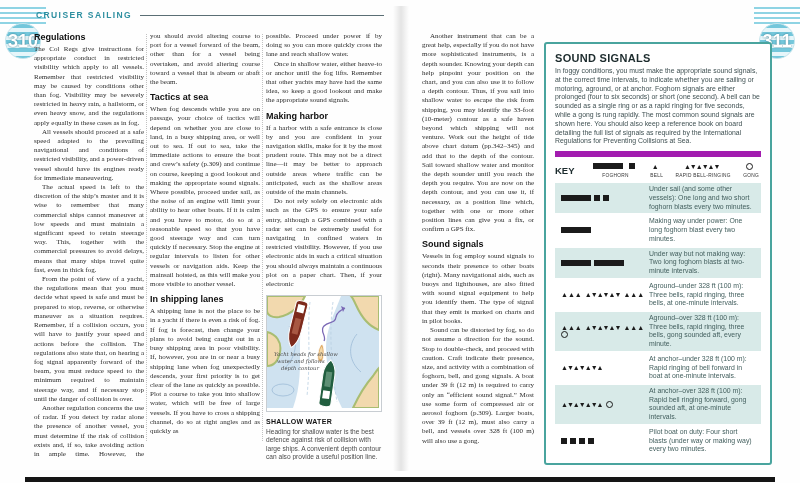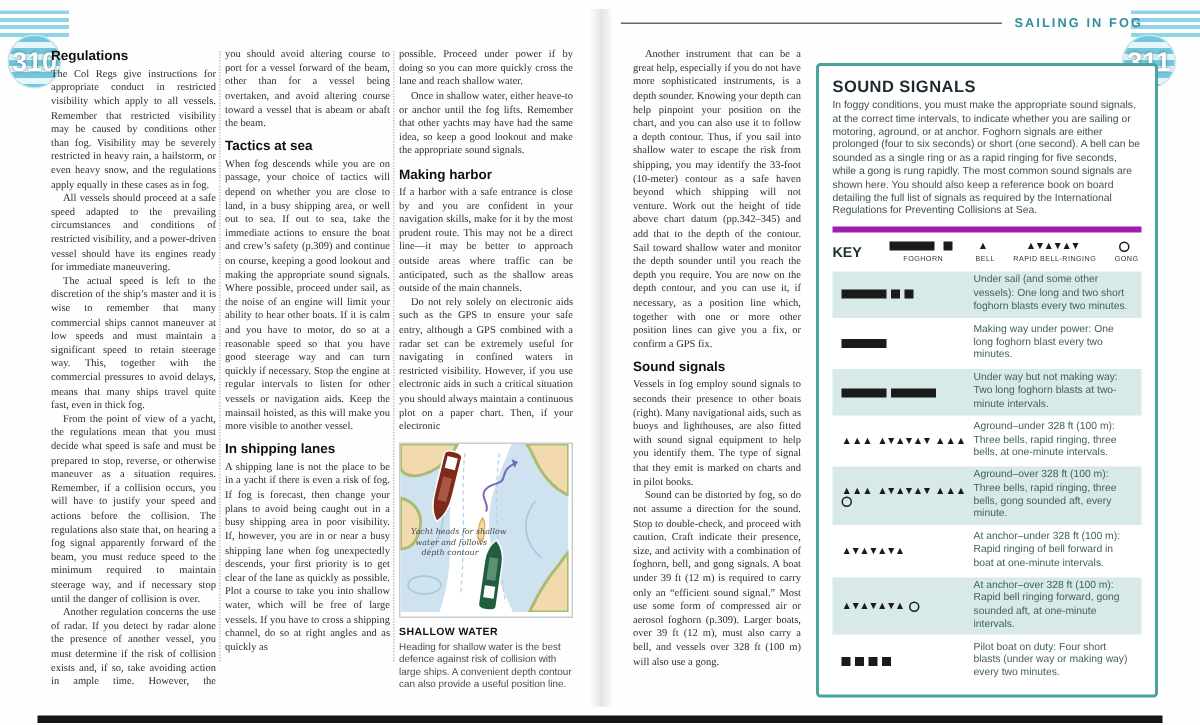--- a/index.html
+++ b/index.html
@@ -15,21 +15,21 @@
 
   .corner-stripes{position:absolute;top:7px;width:46px;height:19px;
       background:repeating-linear-gradient(180deg,#8fd4e4 0 2.5px,#ffffff 2.5px 5px);}
   .cs-left{left:0;}
   .cs-right{right:0;}
   .badge{position:absolute;top:23px;width:34px;height:34px;border-radius:50%;
       background:repeating-linear-gradient(180deg,#74c7db 0 4px,#e6f6fa 4px 8px);
       border:1px solid #c3e4ec;display:flex;align-items:center;justify-content:center;
       font-size:18px;font-weight:bold;color:#ffffff;text-shadow:0 0 2px rgba(20,90,110,0.85);}
   .badge-left{left:5px;}
-  .badge-right{right:16px;}
+  .badge-right{right:5px;}
 
   .gutter{position:absolute;left:393px;top:6px;bottom:12px;width:16px;
       background:linear-gradient(to right,rgba(0,0,0,0),rgba(0,0,0,0.10),rgba(0,0,0,0));}
   .bottom-bar{position:absolute;left:25px;right:25px;bottom:1px;height:5px;background:#151515;}
 
   
   .col{position:absolute;top:32px;height:428px;overflow:hidden;text-align:justify;
        font-family:"Liberation Serif",serif;font-size:7px;line-height:9.2px;color:#2b2b2b;}
   #col1{left:34px;width:110px;}
   #col2{left:150px;width:110px;}
@@ -50,21 +50,21 @@
                 letter-spacing:.3px;color:#111;text-align:left;margin-top:5px;}
   .figcap-text{font-family:"Liberation Sans",sans-serif;font-size:6.6px;line-height:8.6px;
                color:#4c4c4c;text-align:left;margin-top:1px;}
 
   
   .sidebar{position:absolute;left:544px;top:42px;width:228px;height:423px;box-sizing:border-box;
       border:2px solid #49a49e;border-radius:3px;background:#ffffff;padding:8px 9px 7px 9px;
       display:flex;flex-direction:column;overflow:hidden;}
   .sb-title{font-size:11px;font-weight:bold;color:#1c2b2d;letter-spacing:.3px;margin-bottom:3px;}
   .sb-intro{font-size:6.9px;line-height:8.8px;color:#3f5052;text-align:left;margin-bottom:5px;}
-  .key-row{border-top:4px solid #a21caf;padding-top:5px;margin-bottom:5px;
+  .key-row{border-top:6px solid #a21caf;padding-top:5px;margin-bottom:5px;
            display:flex;align-items:flex-end;}
   .key-lab-main{font-size:9.5px;font-weight:bold;color:#1c2b2d;width:38px;align-self:center;}
   .key-items{flex:1;display:flex;justify-content:space-between;align-items:flex-end;padding-right:2px;}
   .key-item{text-align:center;}
   .key-syms{display:flex;justify-content:center;align-items:center;gap:3px;margin-bottom:3px;min-height:8px;}
   .key-lab{font-size:4.8px;letter-spacing:.3px;color:#333;}
   .sig-rows{flex:1;display:flex;flex-direction:column;gap:2px;}
   .sig-row{flex:1;display:flex;align-items:center;padding:2px 6px;}
   .sig-row.tint{background:#d8eae8;}
   .sig-syms{width:88px;flex-shrink:0;display:flex;align-items:center;flex-wrap:wrap;}
@@ -85,34 +85,34 @@
 
   <div class="corner-stripes cs-left"></div>
   <div class="corner-stripes cs-right"></div>
   <div class="badge badge-left">
     <span>310</span>
   </div>
   <div class="badge badge-right">
     <span>311</span>
   </div>
 
-  <div class="hdr hdr-right">
+  <div class="hdr hdr-left">
+    <span class="hdr-label">CRUISER SAILING</span>
     <span class="hdr-rule"></span>
-    <span class="hdr-label">SAILING IN FOG</span>
   </div>
 
   <div class="vsep vsep1"></div>
   <div class="vsep vsep2"></div>
   <div class="gutter"></div>
   <div class="bottom-bar"></div>
 
   <div class="col" id="col1">
     <div class="colhead first">Regulations</div>
     <p>The Col Regs give instructions for appropriate conduct in restricted visibility which apply to all vessels. Remember that restricted visibility may be caused by conditions other than fog. Visibility may be severely restricted in heavy rain, a hailstorm, or even heavy snow, and the regulations apply equally in these cases as in fog.</p>
-    <p class="ind">All vessels should proceed at a safe speed adapted to the prevailing circumstances and conditions of restricted visibility, and a power-driven vessel should have its engines ready for immediate maneuvering.</p>
+    <p class="ind">All vessels should proceed at a safe speed adapted to the prevailing navigational and conditions of restricted visibility, and a power-driven vessel should have its engines ready for immediate maneuvering.</p>
     <p class="ind">The actual speed is left to the discretion of the ship’s master and it is wise to remember that many commercial ships cannot maneuver at low speeds and must maintain a significant speed to retain steerage way. This, together with the commercial pressures to avoid delays, means that many ships travel quite fast, even in thick fog.</p>
     <p class="ind">From the point of view of a yacht, the regulations mean that you must decide what speed is safe and must be prepared to stop, reverse, or otherwise maneuver as a situation requires. Remember, if a collision occurs, you will have to justify your speed and actions before the collision. The regulations also state that, on hearing a fog signal apparently forward of the beam, you must reduce speed to the minimum required to maintain steerage way, and if necessary stop until the danger of collision is over.</p>
     <p class="ind">Another regulation concerns the use of radar. If you detect by radar alone the presence of another vessel, you must determine if the risk of collision exists and, if so, take avoiding action in ample time. However, the regulations say that</p>
   </div>
 
   <div class="col" id="col2">
     <p>you should avoid altering course to port for a vessel forward of the beam, other than for a vessel being overtaken, and avoid altering course toward a vessel that is abeam or abaft the beam.</p>
     <div class="colhead">Tactics at sea</div>
     <p>When fog descends while you are on passage, your choice of tactics will depend on whether you are close to land, in a busy shipping area, or well out to sea. If out to sea, take the immediate actions to ensure the boat and crew’s safety (p.309) and continue on course, keeping a good lookout and making the appropriate sound signals. Where possible, proceed under sail, as the noise of an engine will limit your ability to hear other boats. If it is calm and you have to motor, do so at a reasonable speed so that you have good steerage way and can turn quickly if necessary. Stop the engine at regular intervals to listen for other vessels or navigation aids. Keep the mainsail hoisted, as this will make you more visible to another vessel.</p>
     <div class="colhead">In shipping lanes</div>

